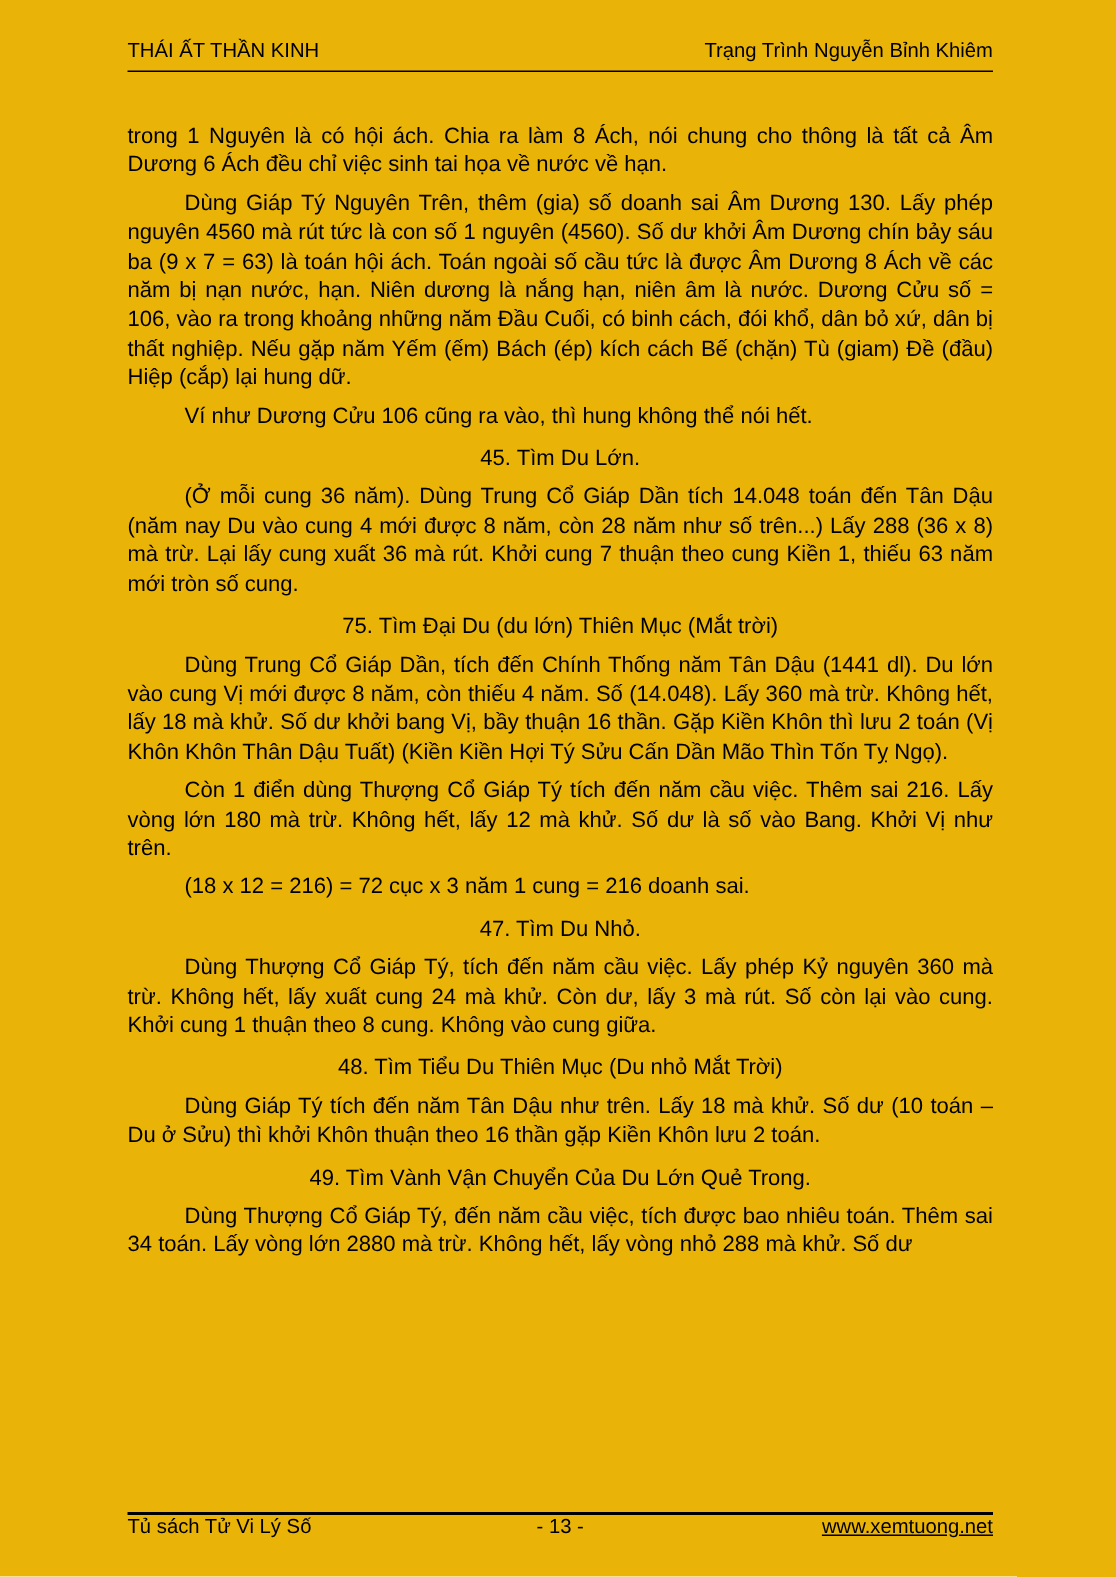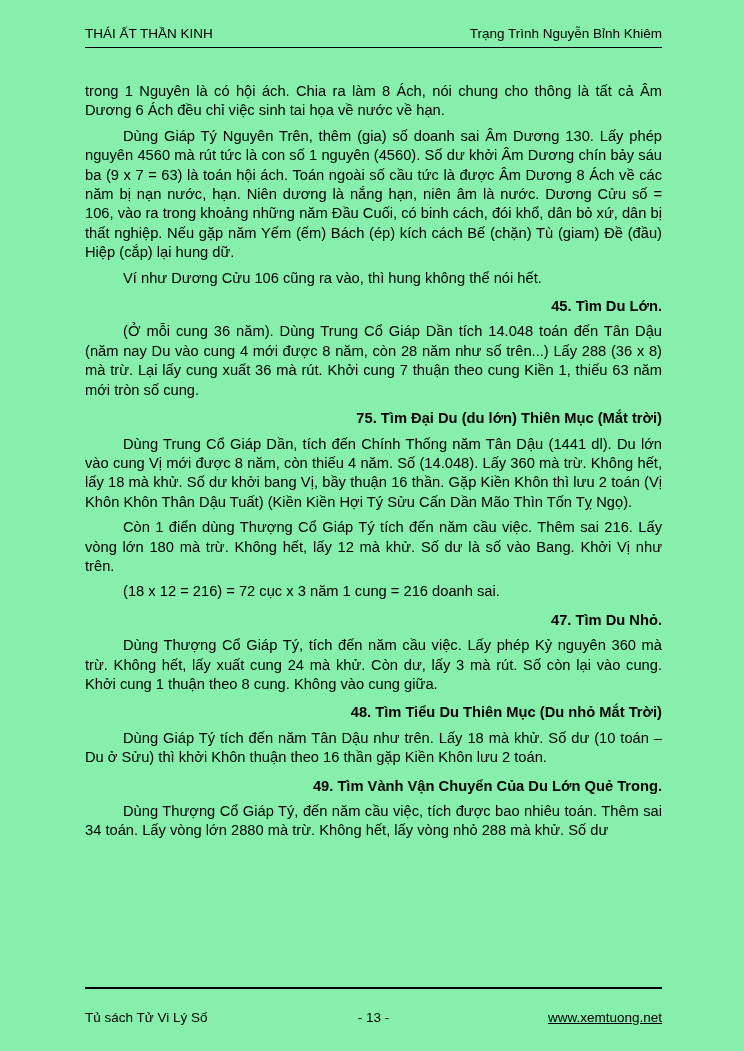--- a/index.html
+++ b/index.html
@@ -4,21 +4,21 @@
 <style>
   html, body {
     margin: 0;
     padding: 0;
     background: #ffffff;
   }
   .page {
     position: relative;
     width: 744px;
     height: 1051px;
-    background: #86efac;
+    background: #eab308;
     font-family: "Liberation Sans", sans-serif;
     color: #000000;
     box-sizing: border-box;
     overflow: hidden;
   }
   .header {
     position: absolute;
     top: 26px;
     left: 85px;
     right: 82px;
@@ -41,31 +41,31 @@
   .content p {
     margin: 0 0 6px 0;
   }
   .content p.para {
     text-indent: 38px;
   }
   .content p.para.no-indent {
     text-indent: 0;
   }
   .content p.heading {
-    font-weight: bold;
-    text-align: right;
+    font-weight: normal;
+    text-align: center;
     margin: 9px 0 6px 0;
   }
   .footer {
     position: absolute;
     left: 85px;
     right: 82px;
     bottom: 26px;
     border-top: 2px solid #000000;
-    padding-top: 21px;
+    padding-top: 0;
     display: grid;
     grid-template-columns: 1fr auto 1fr;
     align-items: baseline;
     font-size: 13.5px;
   }
   .footer .center { text-align: right; }
   .footer .right { text-align: right; }
   .footer a.site-link {
     color: #000000;
     text-decoration: underline;

